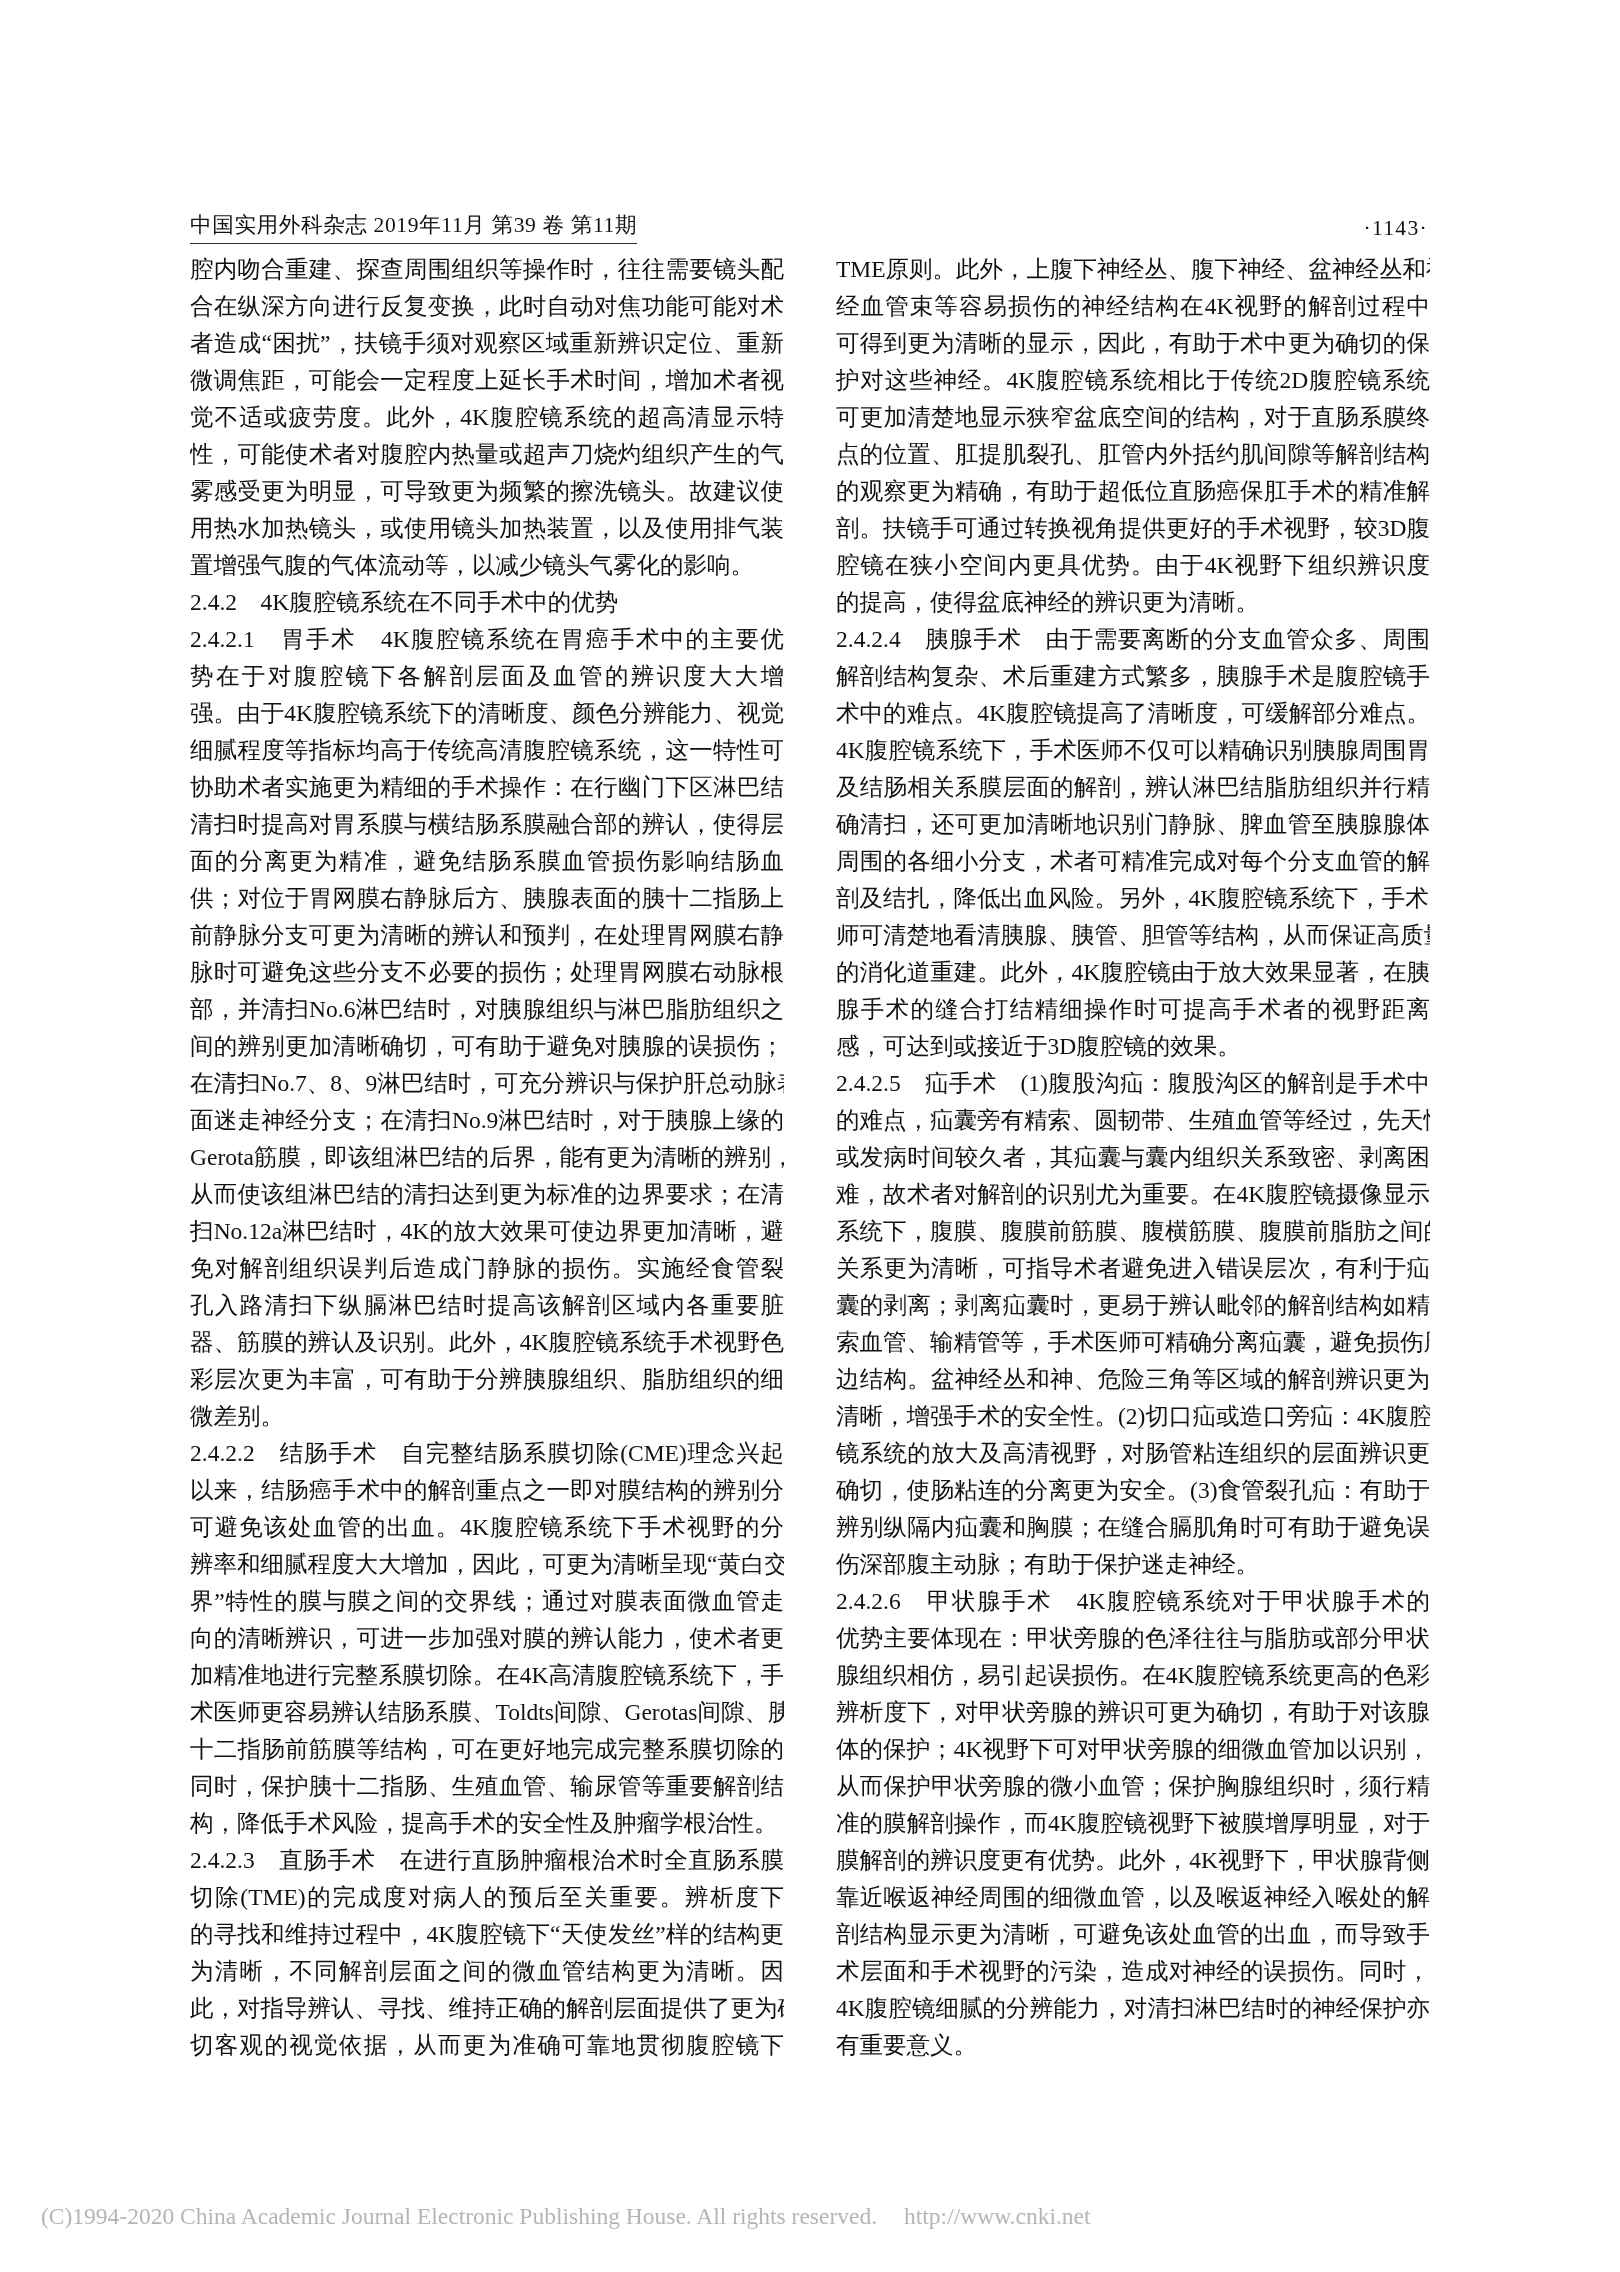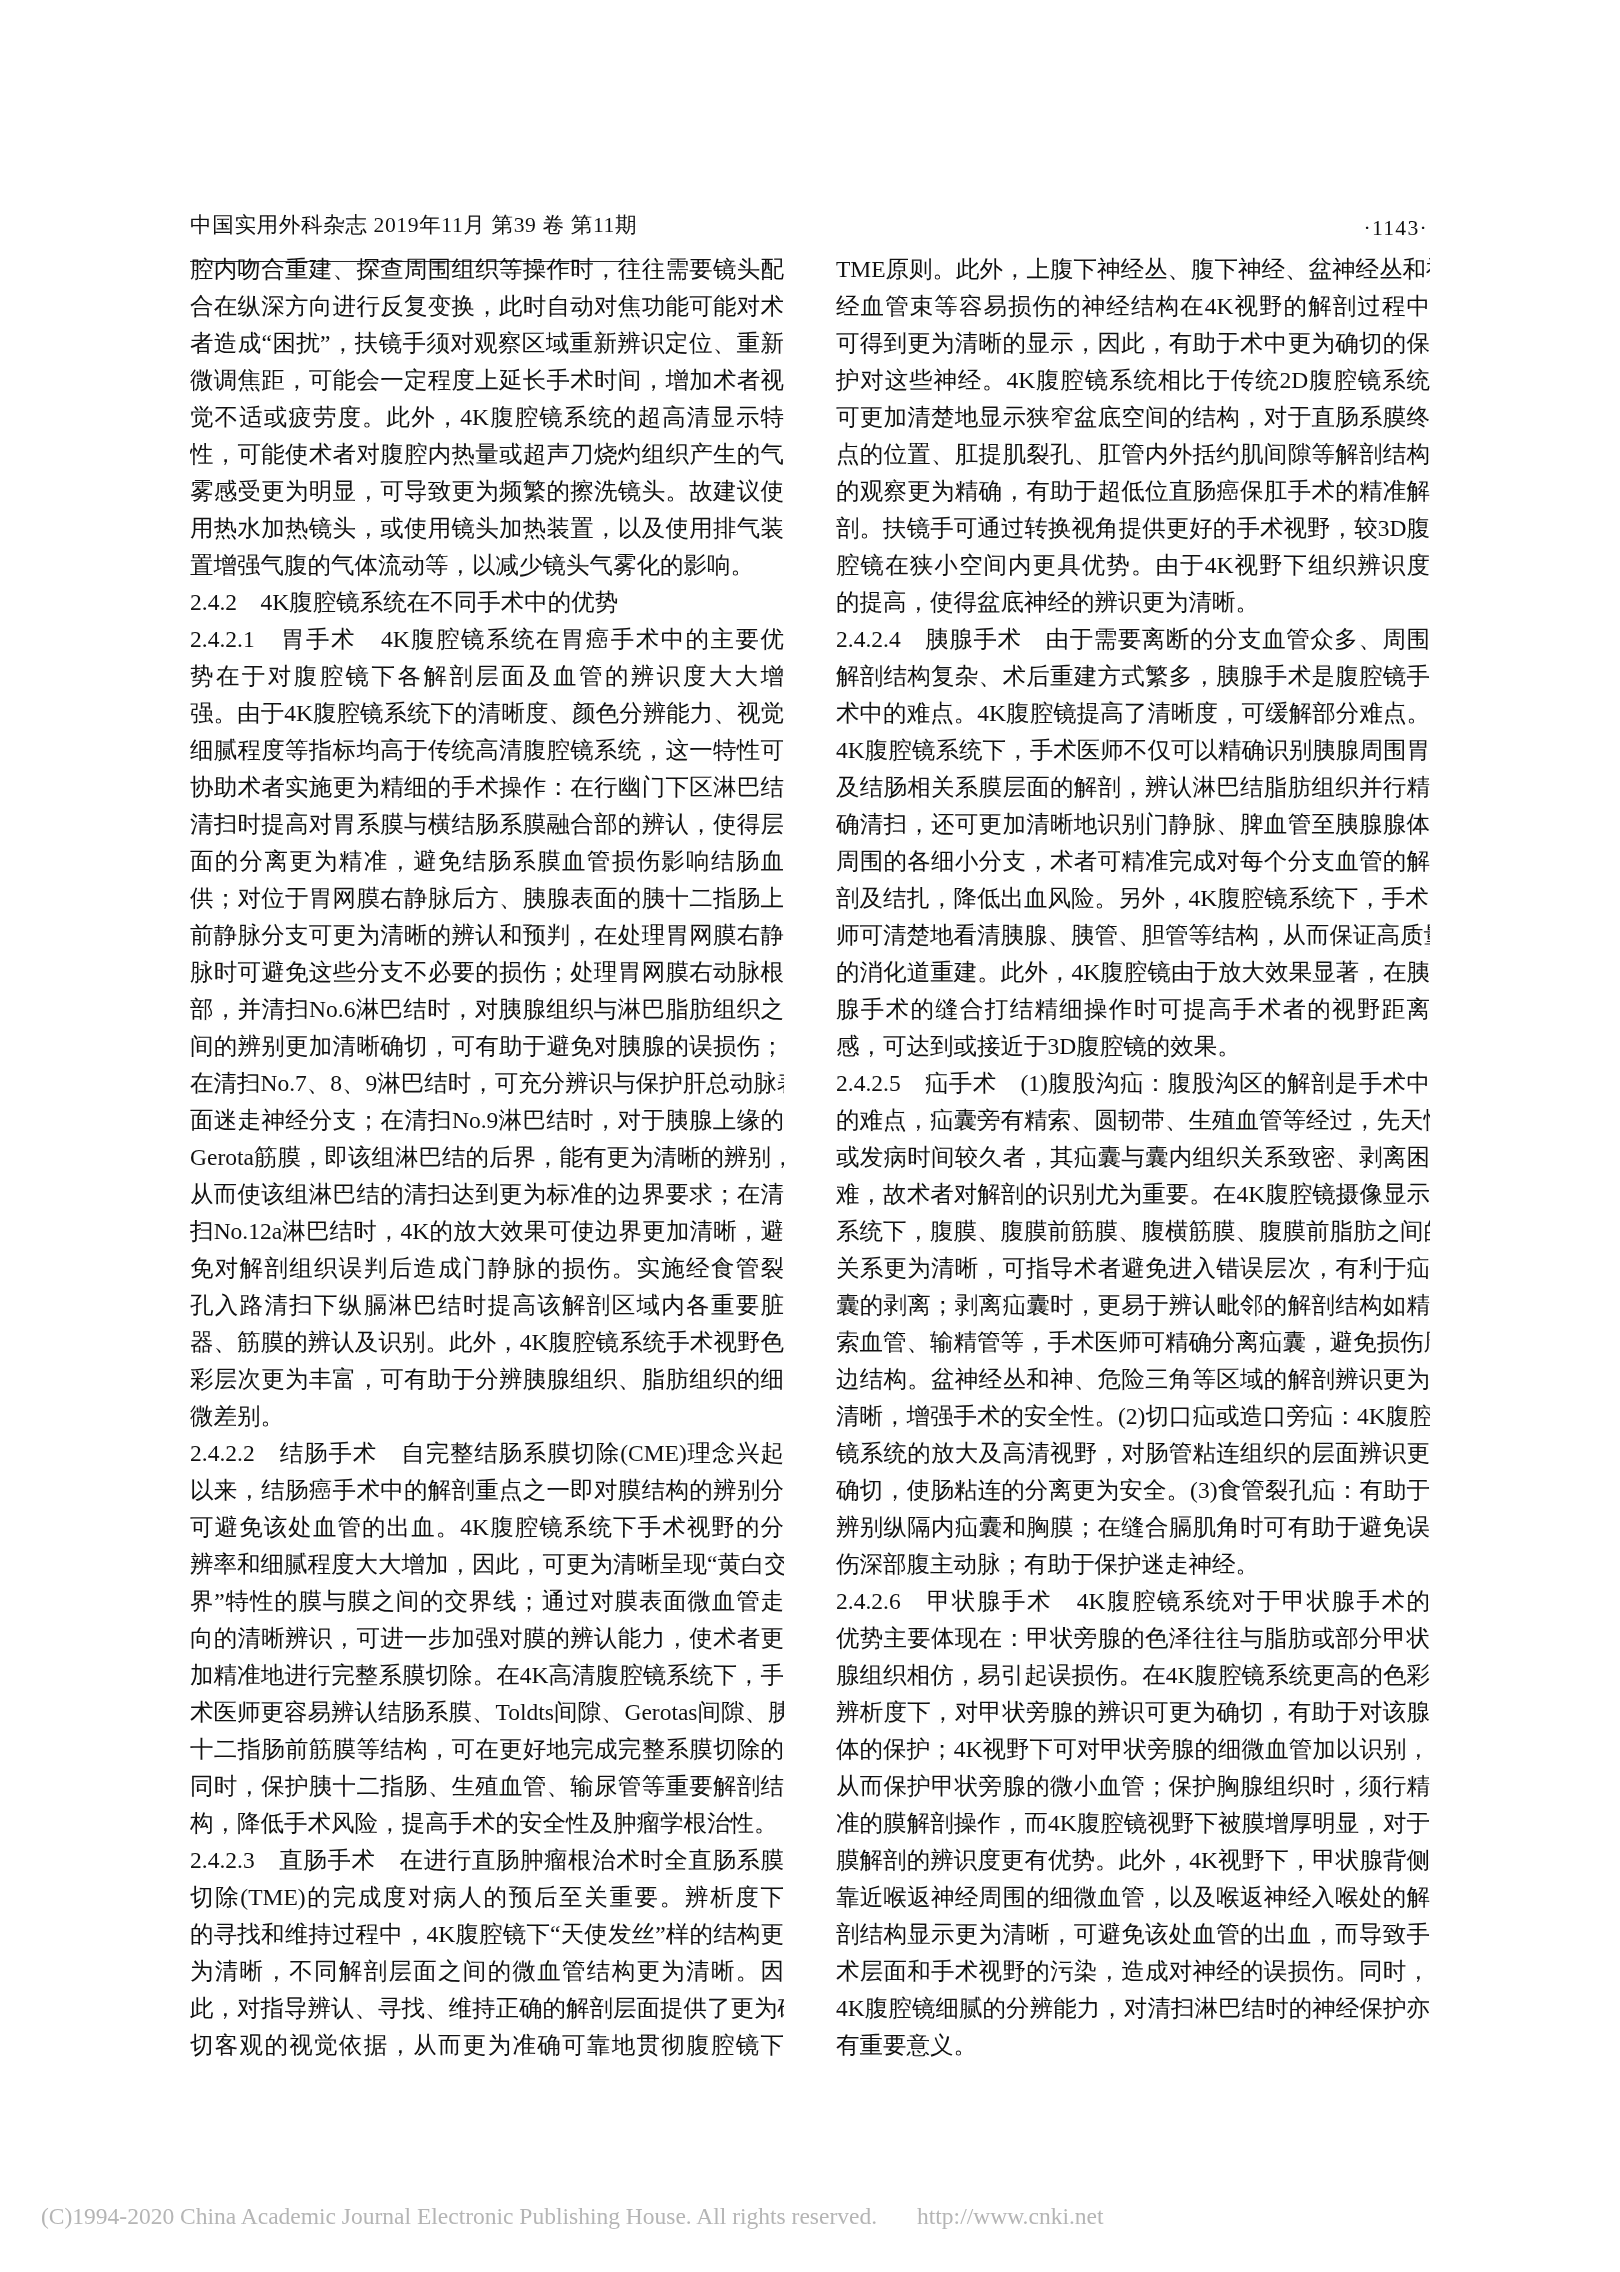--- a/index.html
+++ b/index.html
@@ -9,21 +9,21 @@
     background:#ffffff;
     font-family:"Liberation Serif","DejaVu Serif",serif;
     color:#111;
     overflow:hidden;
   }
   
   .hdr-left{
     position:absolute;left:190px;top:212px;
     font-size:21.6px;line-height:27px;
     border-bottom:1.9px solid #2a2a2a;
-    padding-bottom:22px;
+    padding-bottom:4px;
     letter-spacing:0.6px;
     white-space:nowrap;
   }
   .hdr-right{
     position:absolute;top:215px;right:192px;
     font-size:21.6px;line-height:27px;
     letter-spacing:1.3px;
     white-space:nowrap;
   }
   
@@ -43,21 +43,21 @@
   .line.pend{
     text-align-last:left;
   }
   
   .footer{
     position:absolute;left:41px;top:2202px;
     font-size:23.5px;line-height:29px;
     color:#b5b5b5;
     white-space:nowrap;
   }
-  .footer .url{margin-left:40px;}
+  .footer .url{margin-left:27px;}
 </style>
 </head>
 <body>
 
 <div class="page">
 
   <div class="hdr-left">中国实用外科杂志 2019年11月 第39 卷 第11期</div>
 
   <div class="hdr-right">·1143·</div>
 

